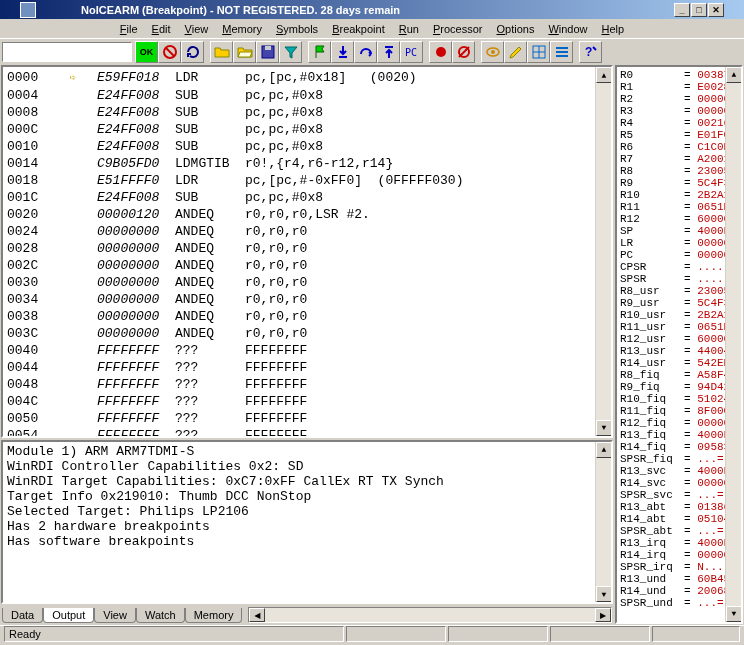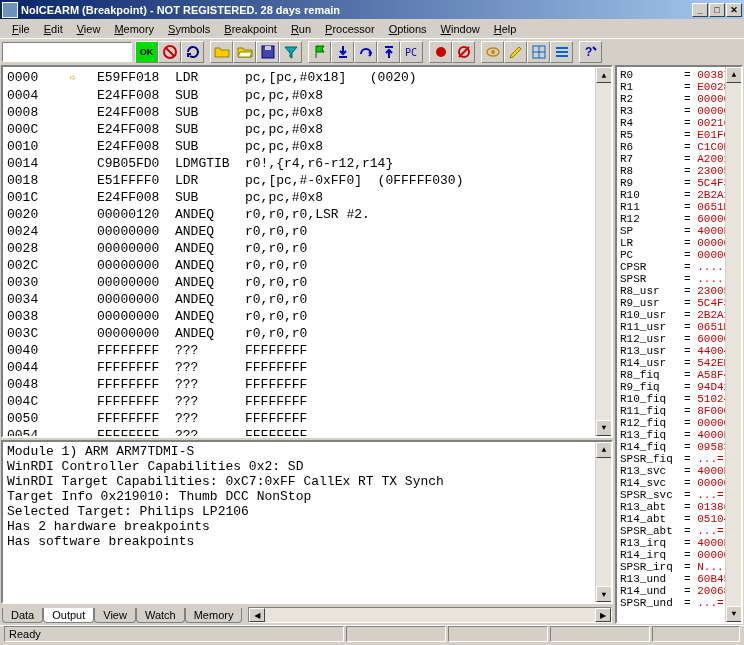--- a/index.html
+++ b/index.html
@@ -10,22 +10,23 @@
   width: 744px;
   height: 645px;
   overflow: hidden;
 }
 .titlebar {
   background: linear-gradient(to right, #0a246a, #a6caf0);
   color: white;
   height: 19px;
   display: flex;
   align-items: center;
-  padding: 0 2px;
+  padding: 0 20px;
   font-weight: bold;
+  gap: 42px;
 }
 .titlebar-icon {
   width: 16px;
   height: 16px;
   margin-right: 3px;
   background: #7090c0;
   border: 1px solid #fff;
   display: inline-block;
 }
 .titlebar-text { flex: 1; }
@@ -39,20 +40,21 @@
   color: #000;
   font-weight: bold;
 }
 .menubar {
   background: #d4d0c8;
   height: 19px;
   display: flex;
   align-items: center;
   padding: 0 6px;
   gap: 2px;
+  justify-content: center;
 }
 .menuitem {
   padding: 1px 6px;
   cursor: default;
 }
 .menuitem u { text-decoration: underline; }
 .toolbar {
   background: #d4d0c8;
   height: 26px;
   display: flex;
@@ -104,21 +106,21 @@
   overflow: hidden;
   position: relative;
   margin: 1px;
 }
 .disasm-line {
   white-space: pre;
   display: flex;
 }
 .addr { width: 42px; display:inline-block; }
 .marker { width: 48px; display:inline-block; text-align: center; }
-.hex { width: 78px; display: inline-block; }
+.hex { width: 78px; display: inline-block; font-style: italic; }
 .mnem { width: 70px; display: inline-block; }
 .ops { display:inline-block; }
 .arrow-icon { color: #c0a000; font-size: 11px; }
 .output-pane {
   height: 165px;
   background: #fff;
   border: 2px solid;
   border-color: #808080 #fff #fff #808080;
   font-family: "Courier New", monospace;
   font-size: 13px;

